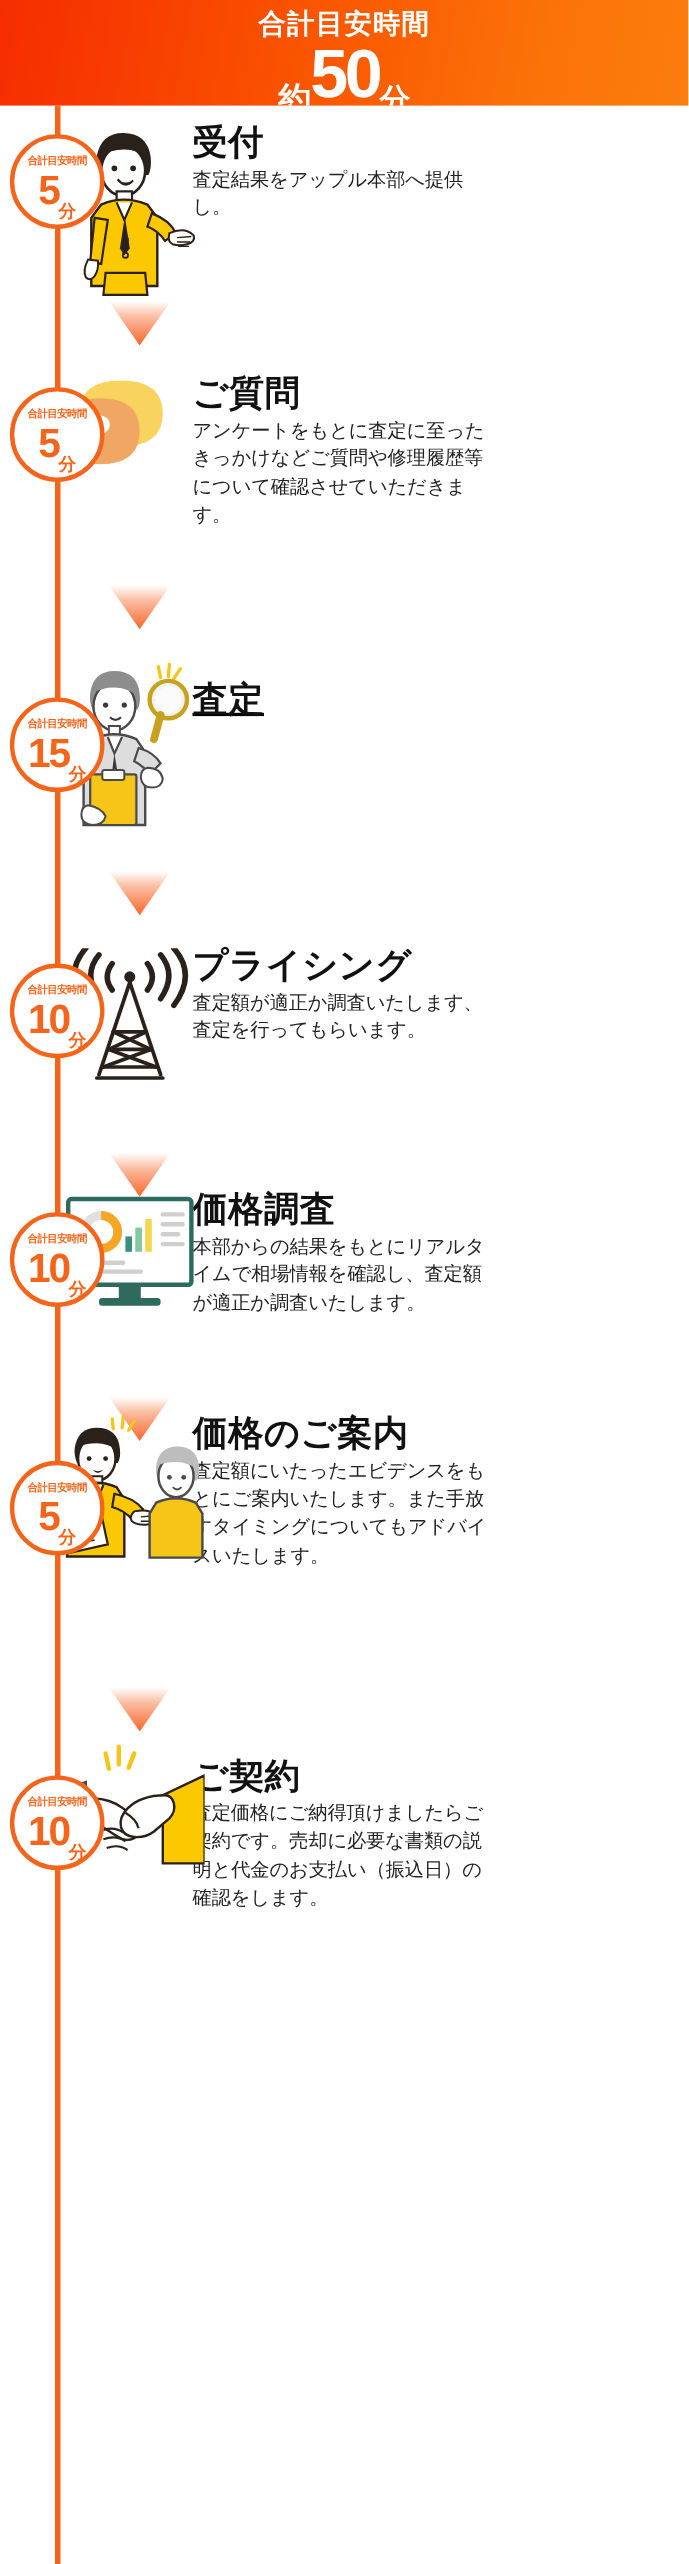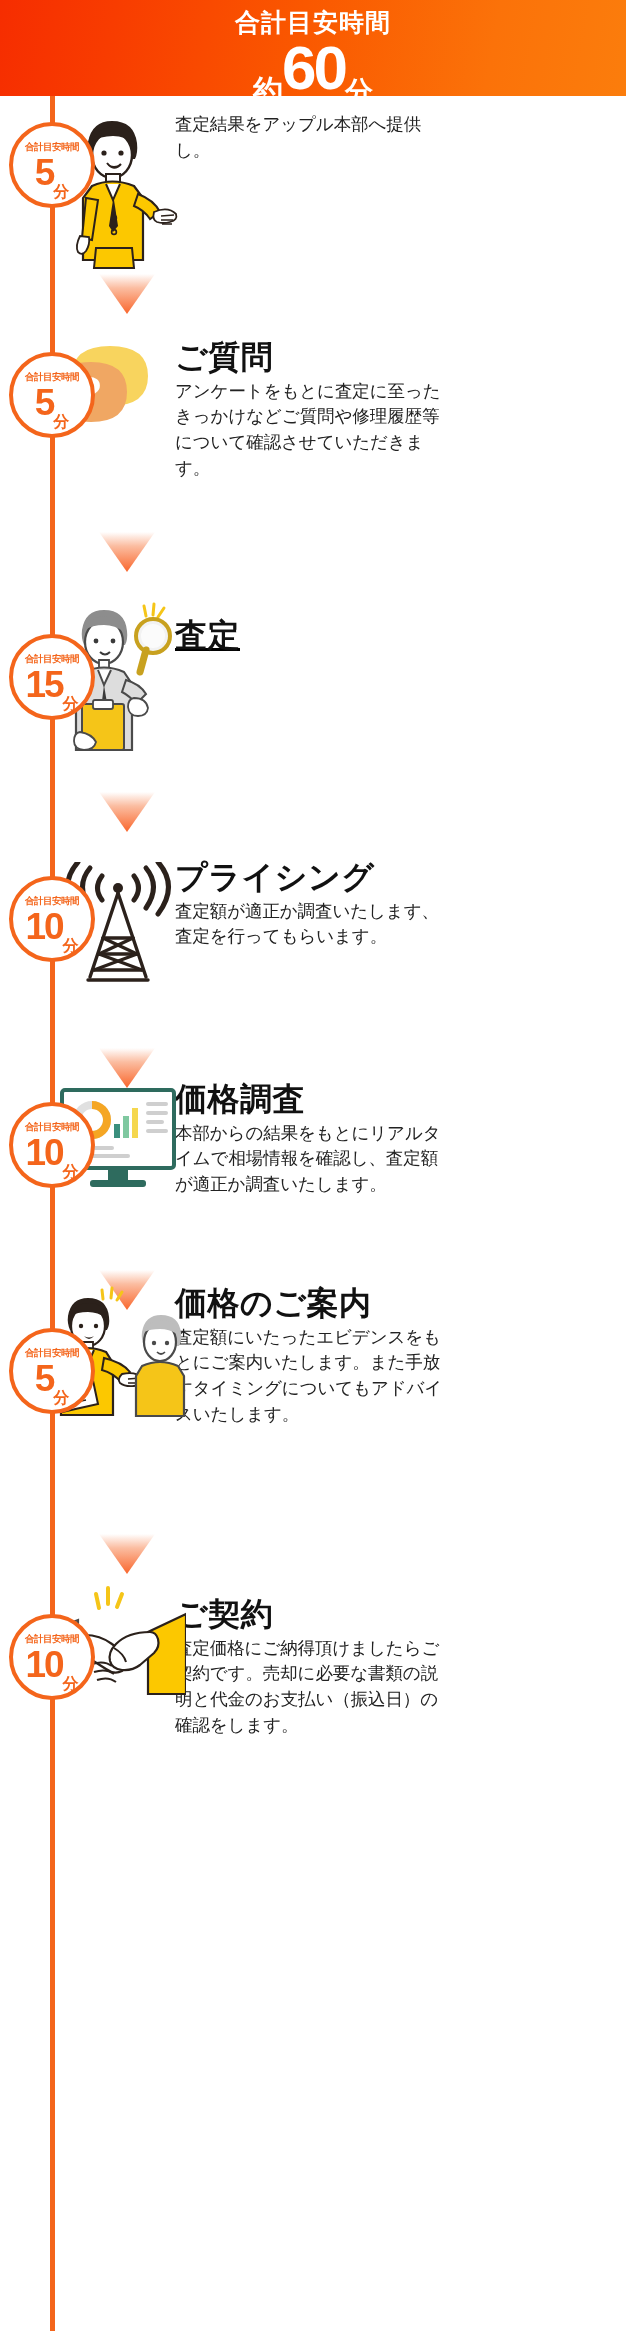--- a/index.html
+++ b/index.html
@@ -132,21 +132,21 @@
     height:40px;
     z-index:2;
   }
 </style>
 </head>
 <body>
 
 <div class="header">
   <div class="header-top">合計目安時間</div>
   <div class="header-bottom">
-    <span class="h-yaku">約</span><span class="h-num">60</span><span class="h-fun">分</span>
+    <span class="h-yaku">約</span><span class="h-num">50</span><span class="h-fun">分</span>
   </div>
 </div>
 
 <div class="timeline">
 
   <div class="spine"></div>
 
   <svg width="0" height="0" style="position:absolute" aria-hidden="true">
     <defs>
       <linearGradient id="arrGrad" x1="0" y1="0" x2="0" y2="1">
@@ -192,20 +192,21 @@
 
         <path d="M80 86 q16 6 22 18 l-10 7 q-6-9-16-13z" fill="#fcc800" stroke="#2b211b" stroke-width="2"></path>
         <path d="M96 104 q14-6 22 2 q2 6-6 8 q-7 2-13 0 q-5-2-3-10z" fill="#ffffff" stroke="#2b211b" stroke-width="1.8"></path>
         <path d="M103 108 l13-1 M103 112 l12 0 M104 116 l10 0" stroke="#2b211b" stroke-width="1.3" fill="none"></path>
 
         <path d="M38 140 l36 0 l2 20 l-40 0z" fill="#fcc800" stroke="#2b211b" stroke-width="2"></path>
       </svg>
     </div>
 
     <div class="txt" style="top:16px;">
+      <div class="step-title">受付</div>
       <div class="step-desc">査定結果をアップル本部へ提供し。</div>
     </div>
 
     <div class="arrow" style="top:178px;">
       <svg width="56" height="40" viewBox="0 0 56 40">
           <polygon points="0,0 56,0 28,40" fill="url(#arrGrad)"></polygon>
         </svg>
     </div>
   </div>
 

